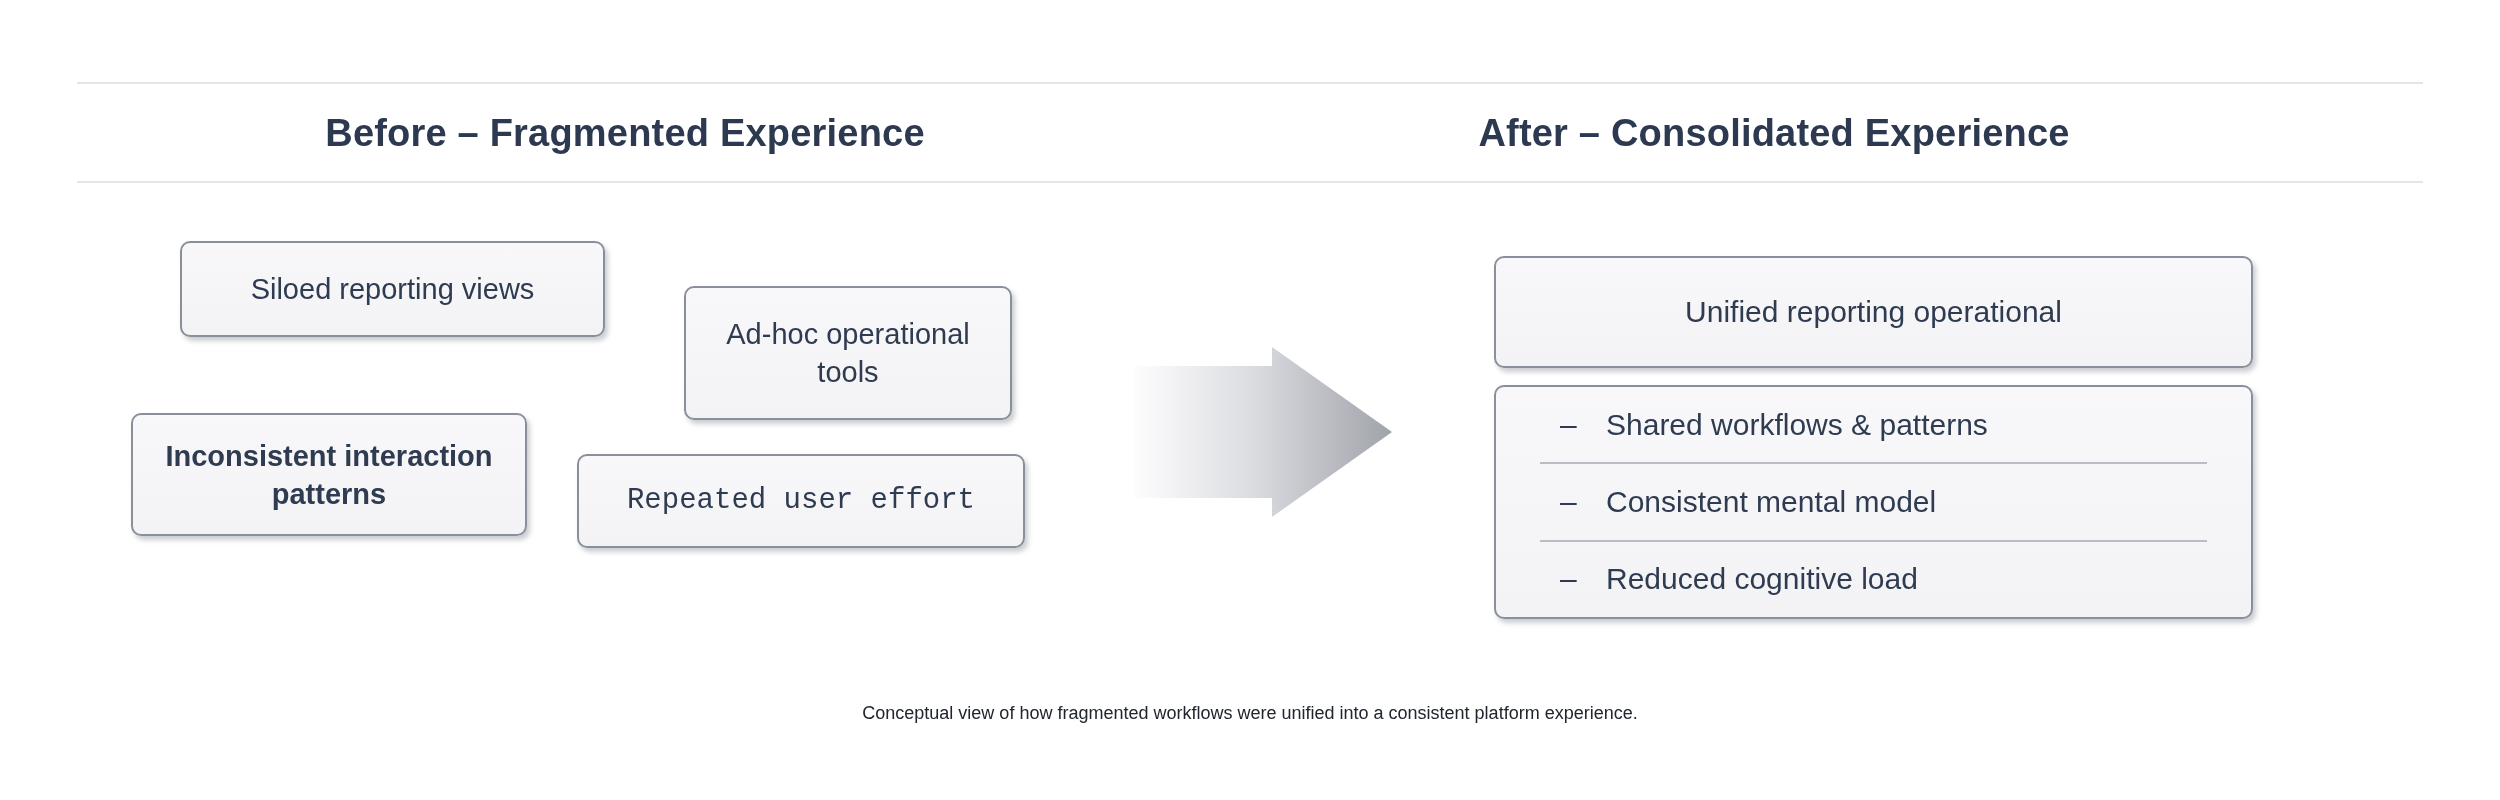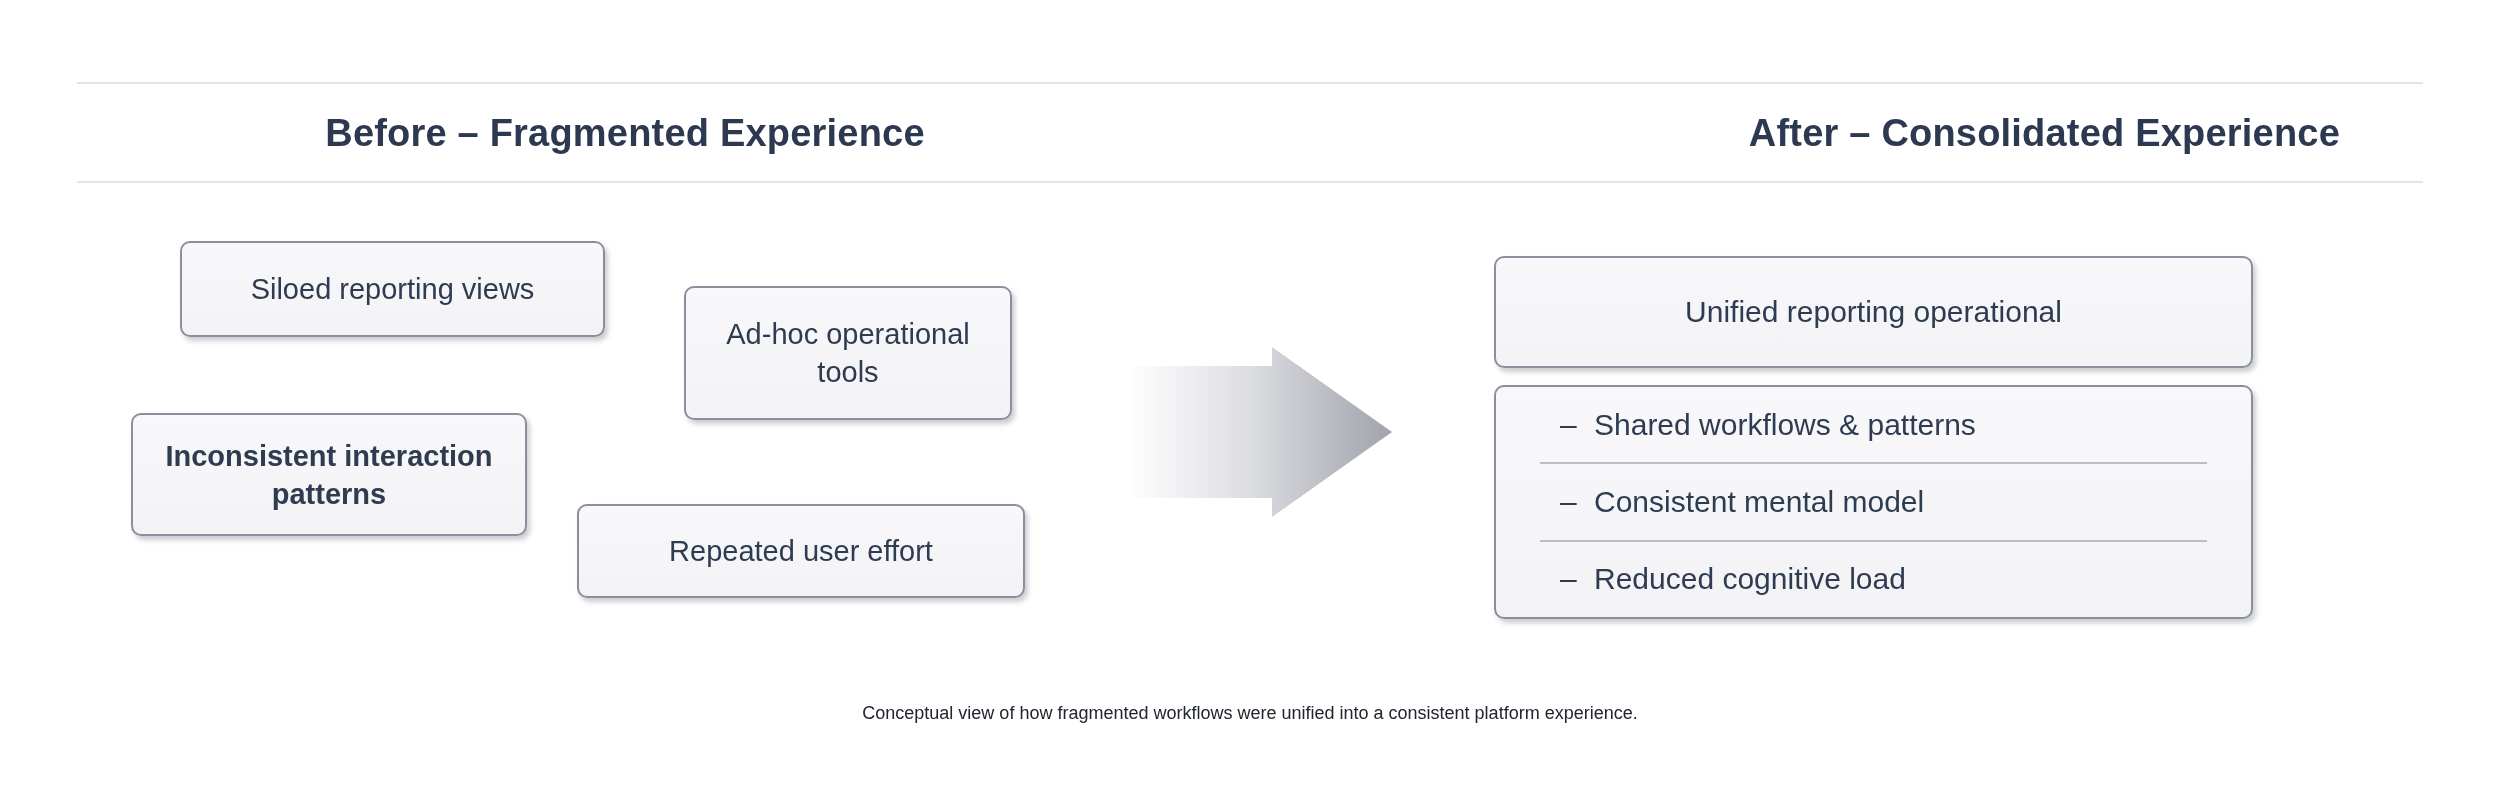--- a/index.html
+++ b/index.html
@@ -33,21 +33,21 @@
     position: absolute;
     top: 112px;
     font-size: 38px;
     font-weight: 700;
     color: #2c3950;
     text-align: center;
     letter-spacing: 0.2px;
     white-space: nowrap;
   }
   #title-before { left: 95px;  width: 1060px; }
-  #title-after  { left: 1280px; width: 1060px; text-align: right; }
+  #title-after  { left: 1244px; width: 1060px; }
 
   
   .shape-box {
     position: absolute;
     box-sizing: border-box;
     background: linear-gradient(180deg, #f8f8fa 0%, #f3f3f5 100%);
     border: 2px solid #8a909b;
     border-radius: 10px;
     box-shadow: 3px 4px 5px rgba(125, 130, 142, 0.40);
     display: flex;
@@ -55,21 +55,21 @@
     justify-content: center;
     text-align: center;
     color: #2e3b50;
     font-size: 29px;
     line-height: 38px;
     padding: 0 24px;
   }
   #box-siloed       { left: 180px;  top: 241px; width: 425px; height: 96px;  }
   #box-adhoc        { left: 684px;  top: 286px; width: 328px; height: 134px; }
   #box-inconsistent { left: 131px;  top: 413px; width: 396px; height: 123px; font-weight: bold; }
-  #box-repeated     { left: 577px;  top: 504px; width: 448px; height: 94px;  }
+  #box-repeated     { left: 577px;  top: 454px; width: 448px; height: 94px; font-family: Liberation Mono, monospace;  }
 
   #box-unified {
     left: 1494px; top: 256px; width: 759px; height: 112px;
     font-size: 30px;
   }
 
   
   #box-benefits {
     left: 1494px; top: 385px; width: 759px; height: 234px;
     flex-direction: column;
@@ -84,21 +84,21 @@
     align-items: center;
     padding-left: 64px;
     font-size: 30px;
     color: #2e3b50;
   }
   .benefit-bullet {
     width: 26px;
     flex: 0 0 auto;
   }
   .benefit-label {
-    margin-left: 8px;
+    margin-left: 20px;
     white-space: nowrap;
   }
   .benefit-sep {
     height: 2px;
     background: #b9bdc6;
     margin: 0 44px;
     flex: 0 0 auto;
   }
 
   

